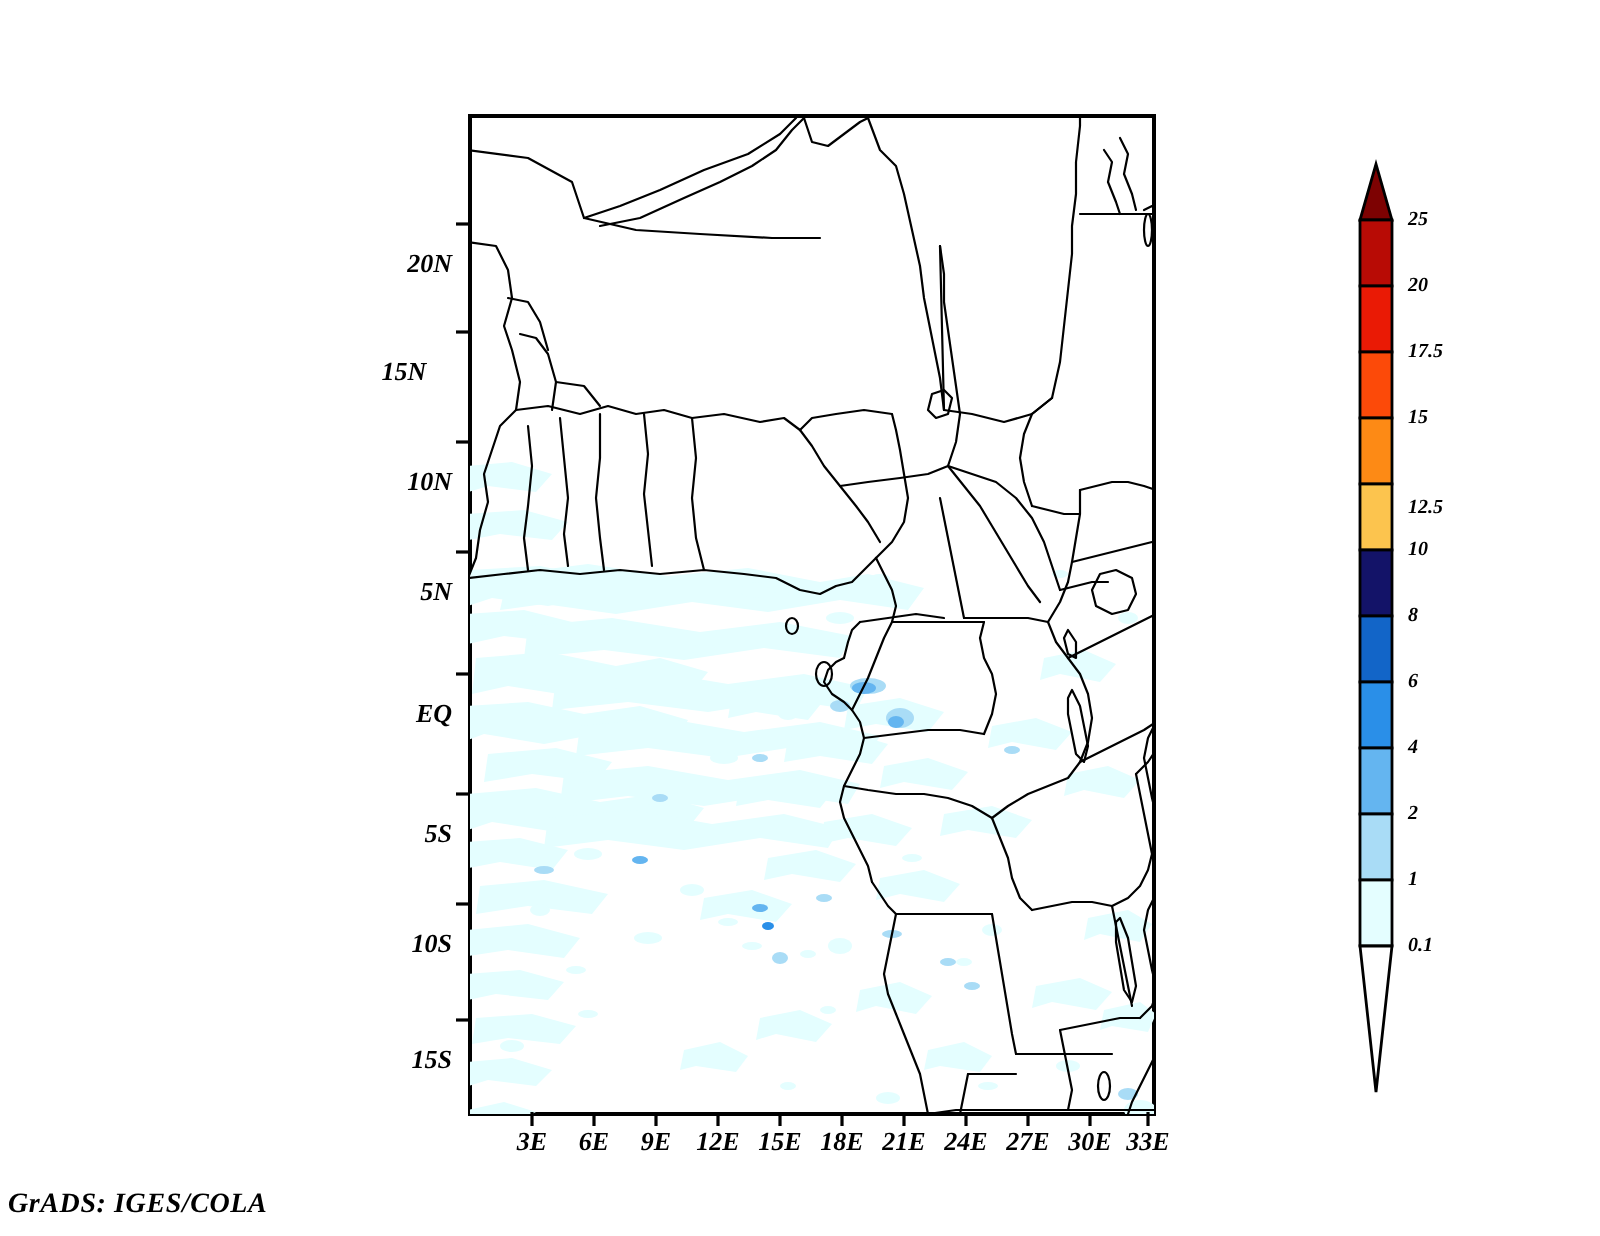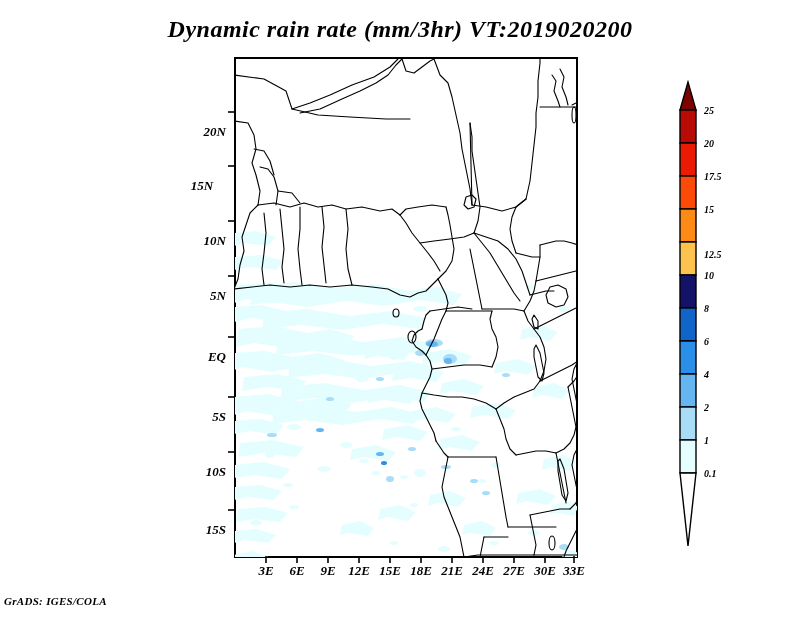--- a/index.html
+++ b/index.html
@@ -16,21 +16,21 @@
     font-family:"Liberation Serif",serif;
     font-style:italic;font-weight:700;
     font-size:24px;letter-spacing:0.5px;color:#000;
     white-space:nowrap;
   }
 
   .footer{
     position:absolute;left:4px;top:595px;
     font-family:"Liberation Serif",serif;
     font-style:italic;font-weight:700;
-    font-size:11px;color:#000;letter-spacing:0.3px;
+    font-size:14px;color:#000;letter-spacing:0.3px;
   }
 
   
   #mapwrap{
     position:absolute;left:234px;top:57px;
     width:344px;height:501px;
   }
   #mapframe{
     position:absolute;left:0;top:0;width:100%;height:100%;
     box-sizing:border-box;border:2px solid #000;background:#fff;
@@ -55,21 +55,20 @@
     font-family:"Liberation Serif",serif;
     font-style:italic;font-weight:700;font-size:10px;color:#000;
     transform:translateY(-50%);white-space:nowrap;
   }
 </style>
 </head>
 <body>
 
 <div id="stage">
 
-  <div class="title">Dynamic rain rate (mm/3hr) VT:2019020200</div>
 
   <div id="mapwrap">
     <div id="mapframe"></div>
 
     <svg id="mapsvg" viewBox="0 0 344 501">
       <defs>
         <clipPath id="mapclip">
             <rect x="1" y="1" width="342" height="499"></rect>
           </clipPath>
       </defs>

